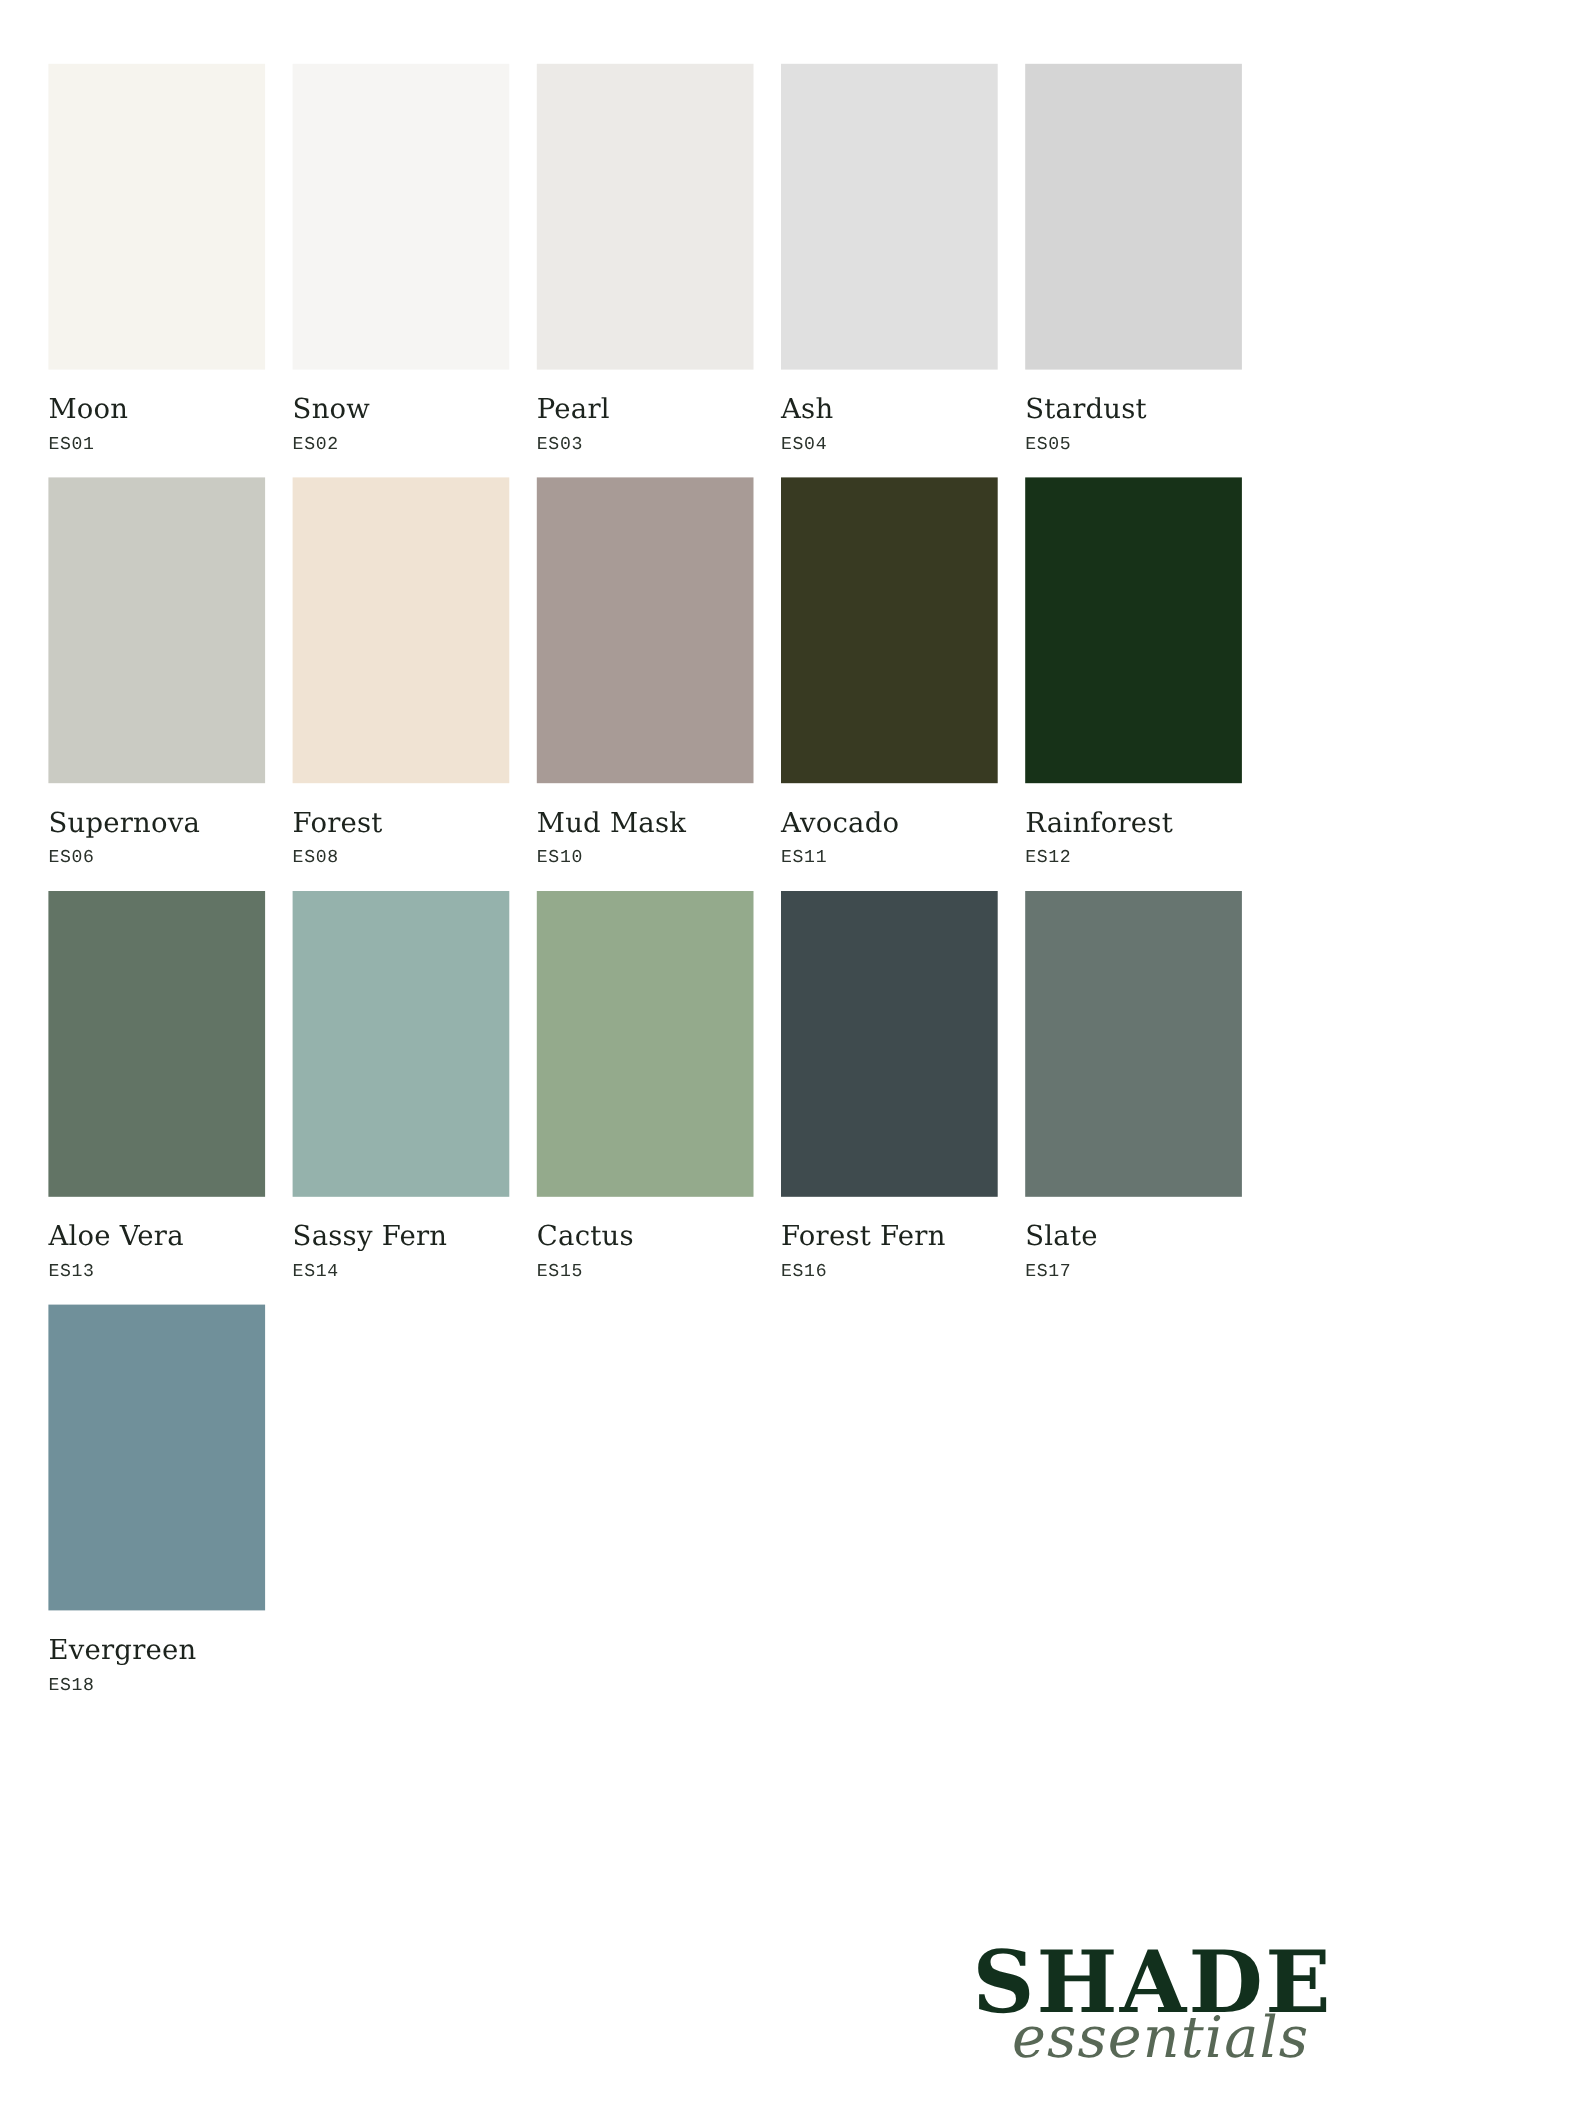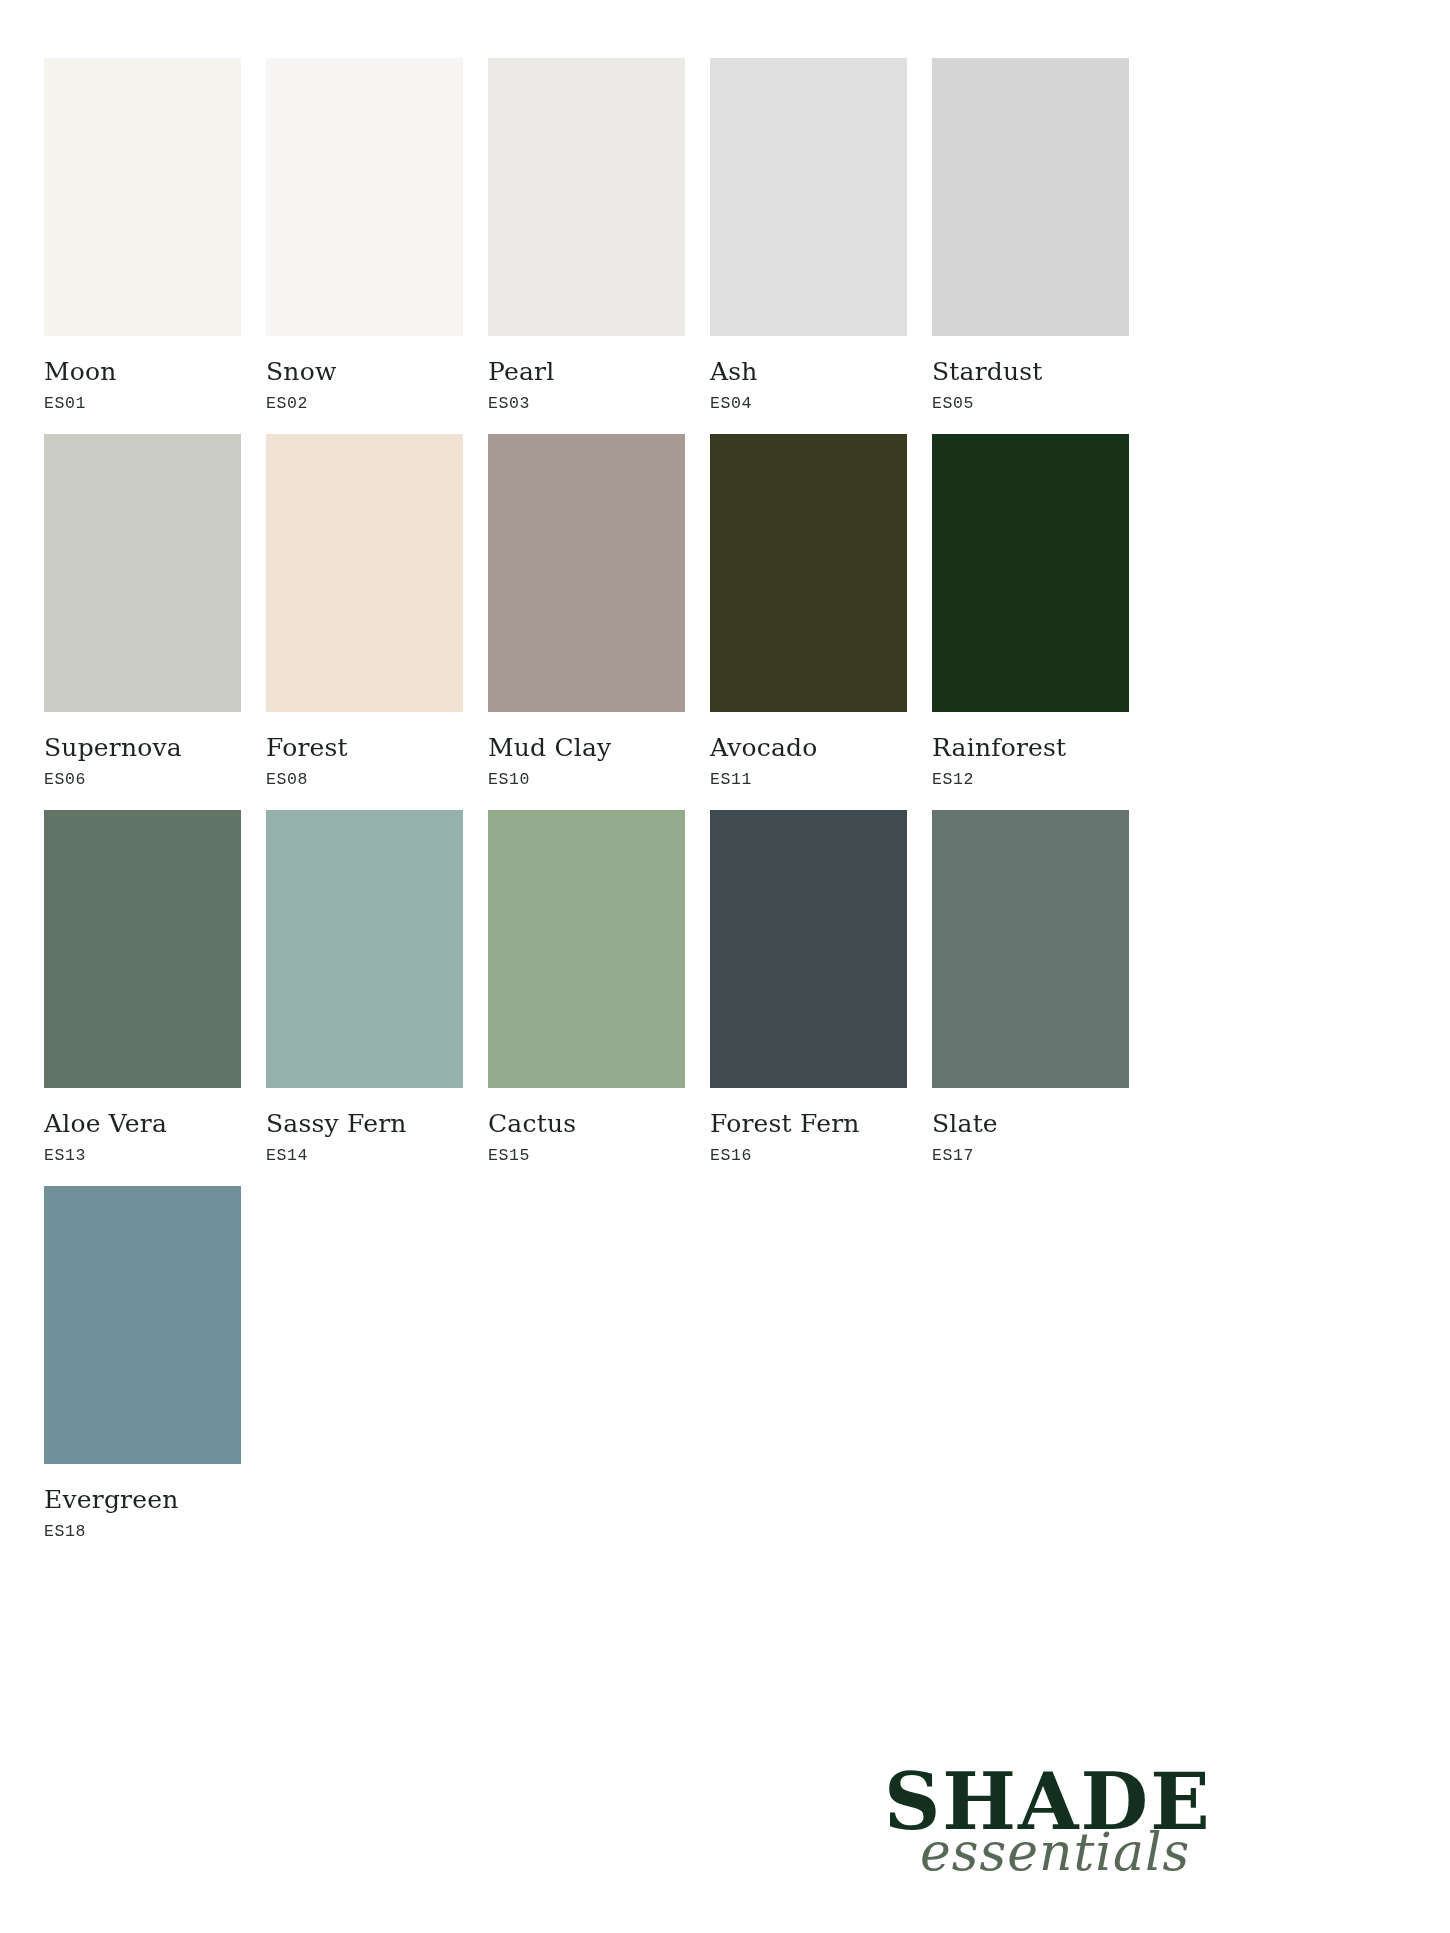--- a/index.html
+++ b/index.html
@@ -141,21 +141,21 @@
       <div class="swatch-cell">
         <div class="chip" style="background: rgb(240, 227, 211);"></div>
         <div class="swatch-meta">
           <div class="swatch-name">Forest</div>
           <div class="swatch-code">ES08</div>
         </div>
       </div>
       <div class="swatch-cell">
         <div class="chip" style="background: rgb(168, 155, 150);"></div>
         <div class="swatch-meta">
-          <div class="swatch-name">Mud Clay</div>
+          <div class="swatch-name">Mud Mask</div>
           <div class="swatch-code">ES10</div>
         </div>
       </div>
       <div class="swatch-cell">
         <div class="chip" style="background: rgb(56, 58, 34);"></div>
         <div class="swatch-meta">
           <div class="swatch-name">Avocado</div>
           <div class="swatch-code">ES11</div>
         </div>
       </div>

